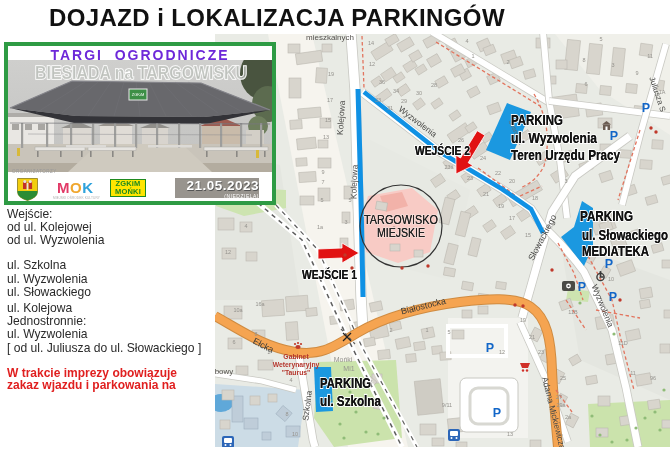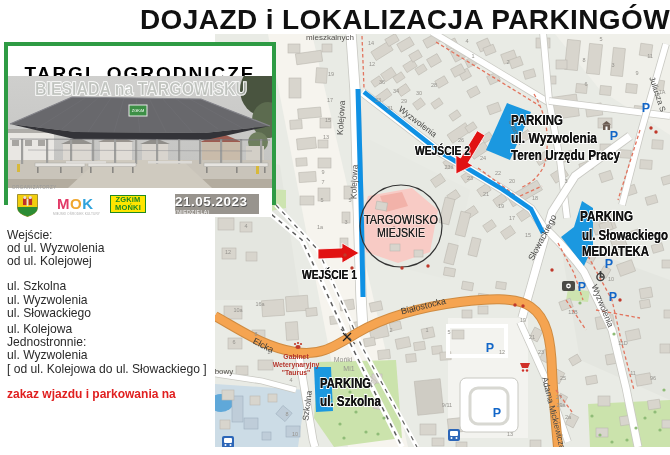--- a/index.html
+++ b/index.html
@@ -1,29 +1,29 @@
 <!DOCTYPE html>
 <html><head><meta charset="utf-8">
 <style>
 html,body{margin:0;padding:0;width:670px;height:455px;background:#fff;overflow:hidden}
 body{font-family:"Liberation Sans",sans-serif;position:relative}
 .abs{position:absolute}
-#title{left:49px;right:0;top:4px;text-align:right;font-size:28px;font-weight:bold;color:#111;letter-spacing:0.4px}
+#title{left:49px;right:0;top:4px;text-align:left;font-size:24px;font-weight:bold;color:#111;letter-spacing:0.4px}
 #poster{left:4px;top:42px;width:264px;height:155px;border:4px solid #2e9b44;background:#fff}
-#ptitle{width:100%;text-align:center;font-size:19px;font-weight:bold;color:#000000;letter-spacing:2px;padding-top:17px;height:13px}
+#ptitle{width:100%;text-align:center;font-size:14px;font-weight:bold;color:#6d28d9;letter-spacing:2px;padding-top:1px;height:13px}
 #logos{position:relative;height:29px;background:#fff}
 #org{position:absolute;left:4px;top:-3px;font-size:4.5px;color:#999;letter-spacing:0.5px}
 #herb{position:absolute;left:9px;top:6px}
 #mok{position:absolute;left:49px;top:7px;font-size:15px;font-weight:bold;letter-spacing:0.5px}
 #moksub{position:absolute;left:45px;top:23.5px;font-size:3.2px;color:#b0b0b0;letter-spacing:0.1px}
 #zgkim{position:absolute;left:102px;top:7px;width:34px;height:16px;background:#ffe500;border:1px solid #1f8a1f;text-align:center;font-weight:bold;color:#1f8a1f;font-size:7.5px;line-height:8px;letter-spacing:0.2px}
-#datebox{position:absolute;left:167px;top:6px;width:84px;height:20px;background:#98948e;color:#fff;text-align:left}
+#datebox{position:absolute;left:167px;top:6px;width:84px;height:20px;background:#98948e;color:#fff;text-align:right}
 #datebox .d1{font-size:13.5px;font-weight:bold;letter-spacing:0.5px;line-height:14px;padding-top:1px;text-shadow:0.7px 0.7px 0 #555}
 #datebox .d2{font-size:5px;letter-spacing:0.5px}
-#lefttext{left:7px;top:229px;width:220px;font-size:12.1px;line-height:13.1px;color:#2a2a2a}
+#lefttext{left:7px;top:208px;width:220px;font-size:12.1px;line-height:13.1px;color:#2a2a2a}
 #lefttext p{margin:0}
 .gap1{height:12.2px} .gap2{height:3.5px} .gap3{height:11.9px}
 #red{color:#e01f1f;font-weight:bold;font-size:12px;line-height:12.4px}
 </style></head>
 <body>
 <svg id="map" width="670" height="455" viewBox="0 0 670 455" style="position:absolute;left:0;top:0">
     <defs>
       <clipPath id="mc">
         <rect x="215" y="34" width="455" height="413"></rect>
       </clipPath>
@@ -571,27 +571,28 @@
     <div id="moksub">MIEJSKI OŚRODEK KULTURY</div>
     <div id="zgkim">ZGKiM<br>MOŃKI</div>
     <div id="datebox">
         <div class="d1">21.05.2023</div>
         <div class="d2">(NIEDZIELA)</div>
       </div>
   </div>
 </div>
 <div class="abs" id="lefttext">
 <p>Wejście:</p>
+    <p>od ul. Kolejowej</p>
     <p>od ul. Wyzwolenia</p>
-    <p>od ul. Kolejowej</p>
 <div class="gap1"></div>
     <p>ul. Szkolna</p>
     <p>ul. Wyzwolenia</p>
     <p>ul. Słowackiego</p>
 <div class="gap2"></div>
 <p>ul. Kolejowa</p>
     <p>Jednostronnie:</p>
     <p>ul. Wyzwolenia</p>
-    <p>[ od ul. Kolejowa do ul. Słowackiego ]</p>
+    <p>[ od ul. Juliusza do ul. Słowackiego ]</p>
 <div class="gap3"></div>
 <div id="red">
+      <p>W trakcie imprezy obowiązuje</p>
       <p>zakaz wjazdu i parkowania na</p>
     </div>
 </div>
 </body></html>

